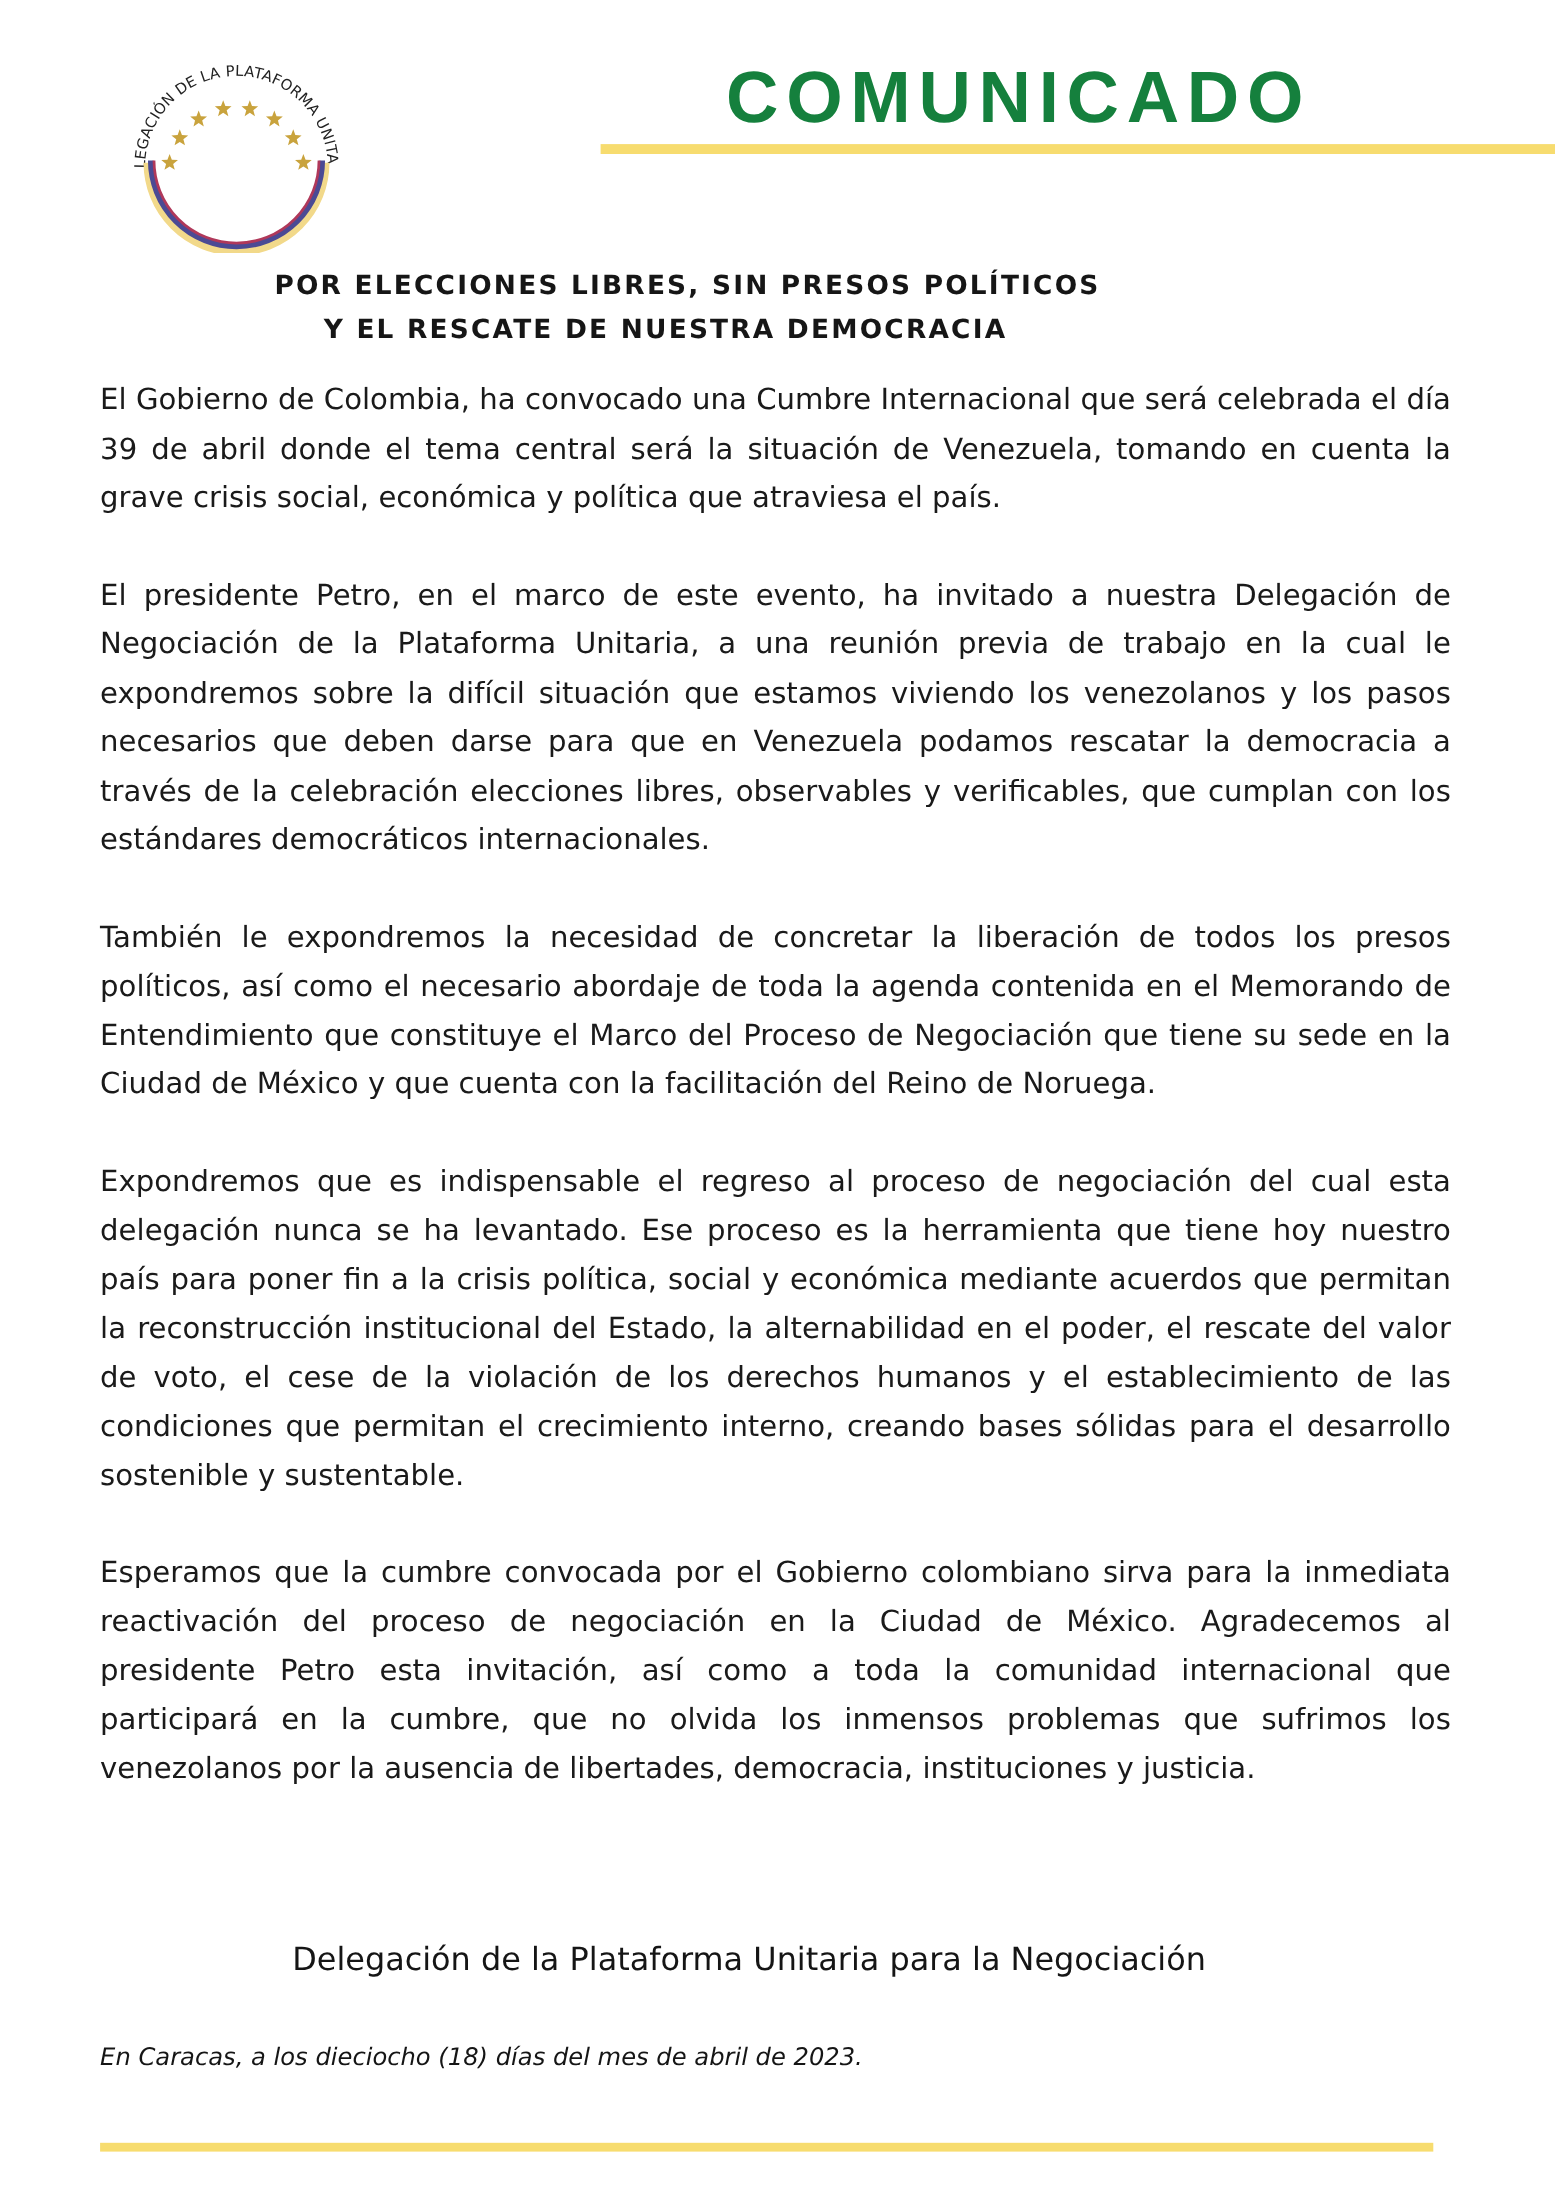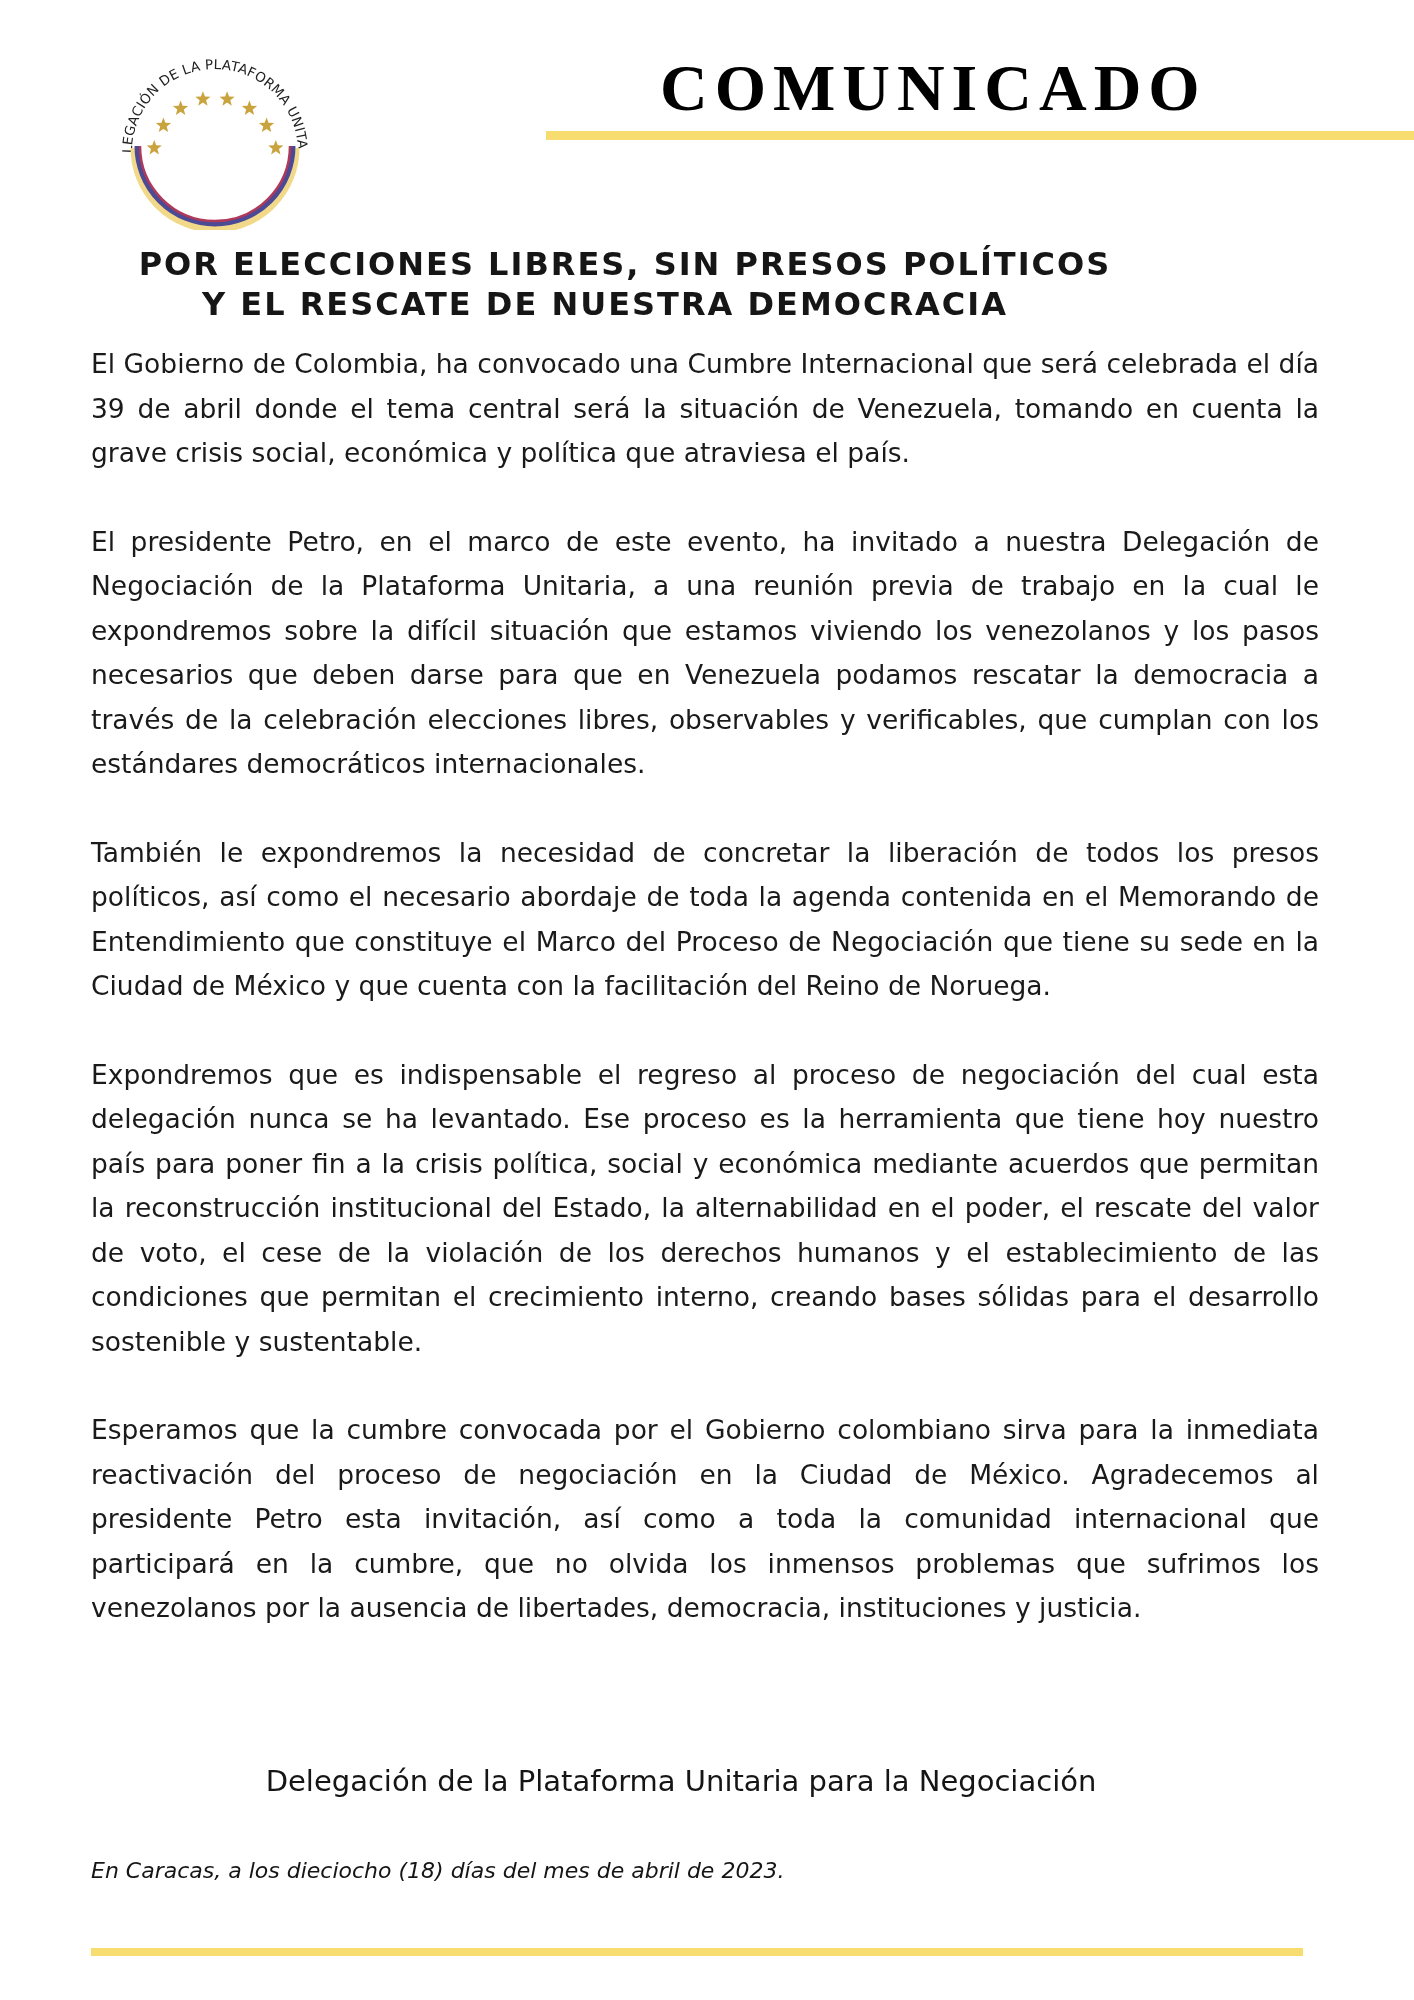--- a/index.html
+++ b/index.html
@@ -3,24 +3,24 @@
 <meta charset="utf-8">
 <style>
   html, body { margin: 0; padding: 0; background: #ffffff; }
   body { width: 1414px; height: 2000px; position: relative; overflow: hidden;
          font-family: "DejaVu Sans", sans-serif; color: #111111; }
 
   .logo { position: absolute; left: 110px; top: 40px; width: 210px; height: 190px; }
   .logo svg { width: 210px; height: 190px; display: block; }
 
   .title { position: absolute; left: 660px; top: 50px; font-size: 66px; font-weight: bold;
-           letter-spacing: 7px; color: #000000; font-family: Liberation Serif, serif; }
+           letter-spacing: 7px; color: #15803d; font-family: Liberation Sans, sans-serif; }
   .title-rule { position: absolute; left: 546px; top: 131px; width: 868px; height: 9px; background: #f7dc6f; }
 
-  .subtitle { position: absolute; left: 0; width: 1250px; text-align: center; font-size: 32px;
+  .subtitle { position: absolute; left: 0; width: 1250px; text-align: center; font-size: 24px;
               font-weight: bold; letter-spacing: 2px; color: #161616; }
   .subtitle.l1 { top: 245px; left: 0px; }
   .subtitle.l2 { top: 285px; left: -20px; }
 
   .body { position: absolute; left: 91px; top: 342px; width: 1228px; font-size: 26.5px;
           line-height: 44.5px; color: #1a1a1a; font-family: "DejaVu Sans", sans-serif; }
   .body p { margin: 0 0 44px 0; text-align: justify; }
 
   .signature { position: absolute; left: 0; width: 1362px; top: 1764px; text-align: center;
                font-size: 29px; color: #151515; }

